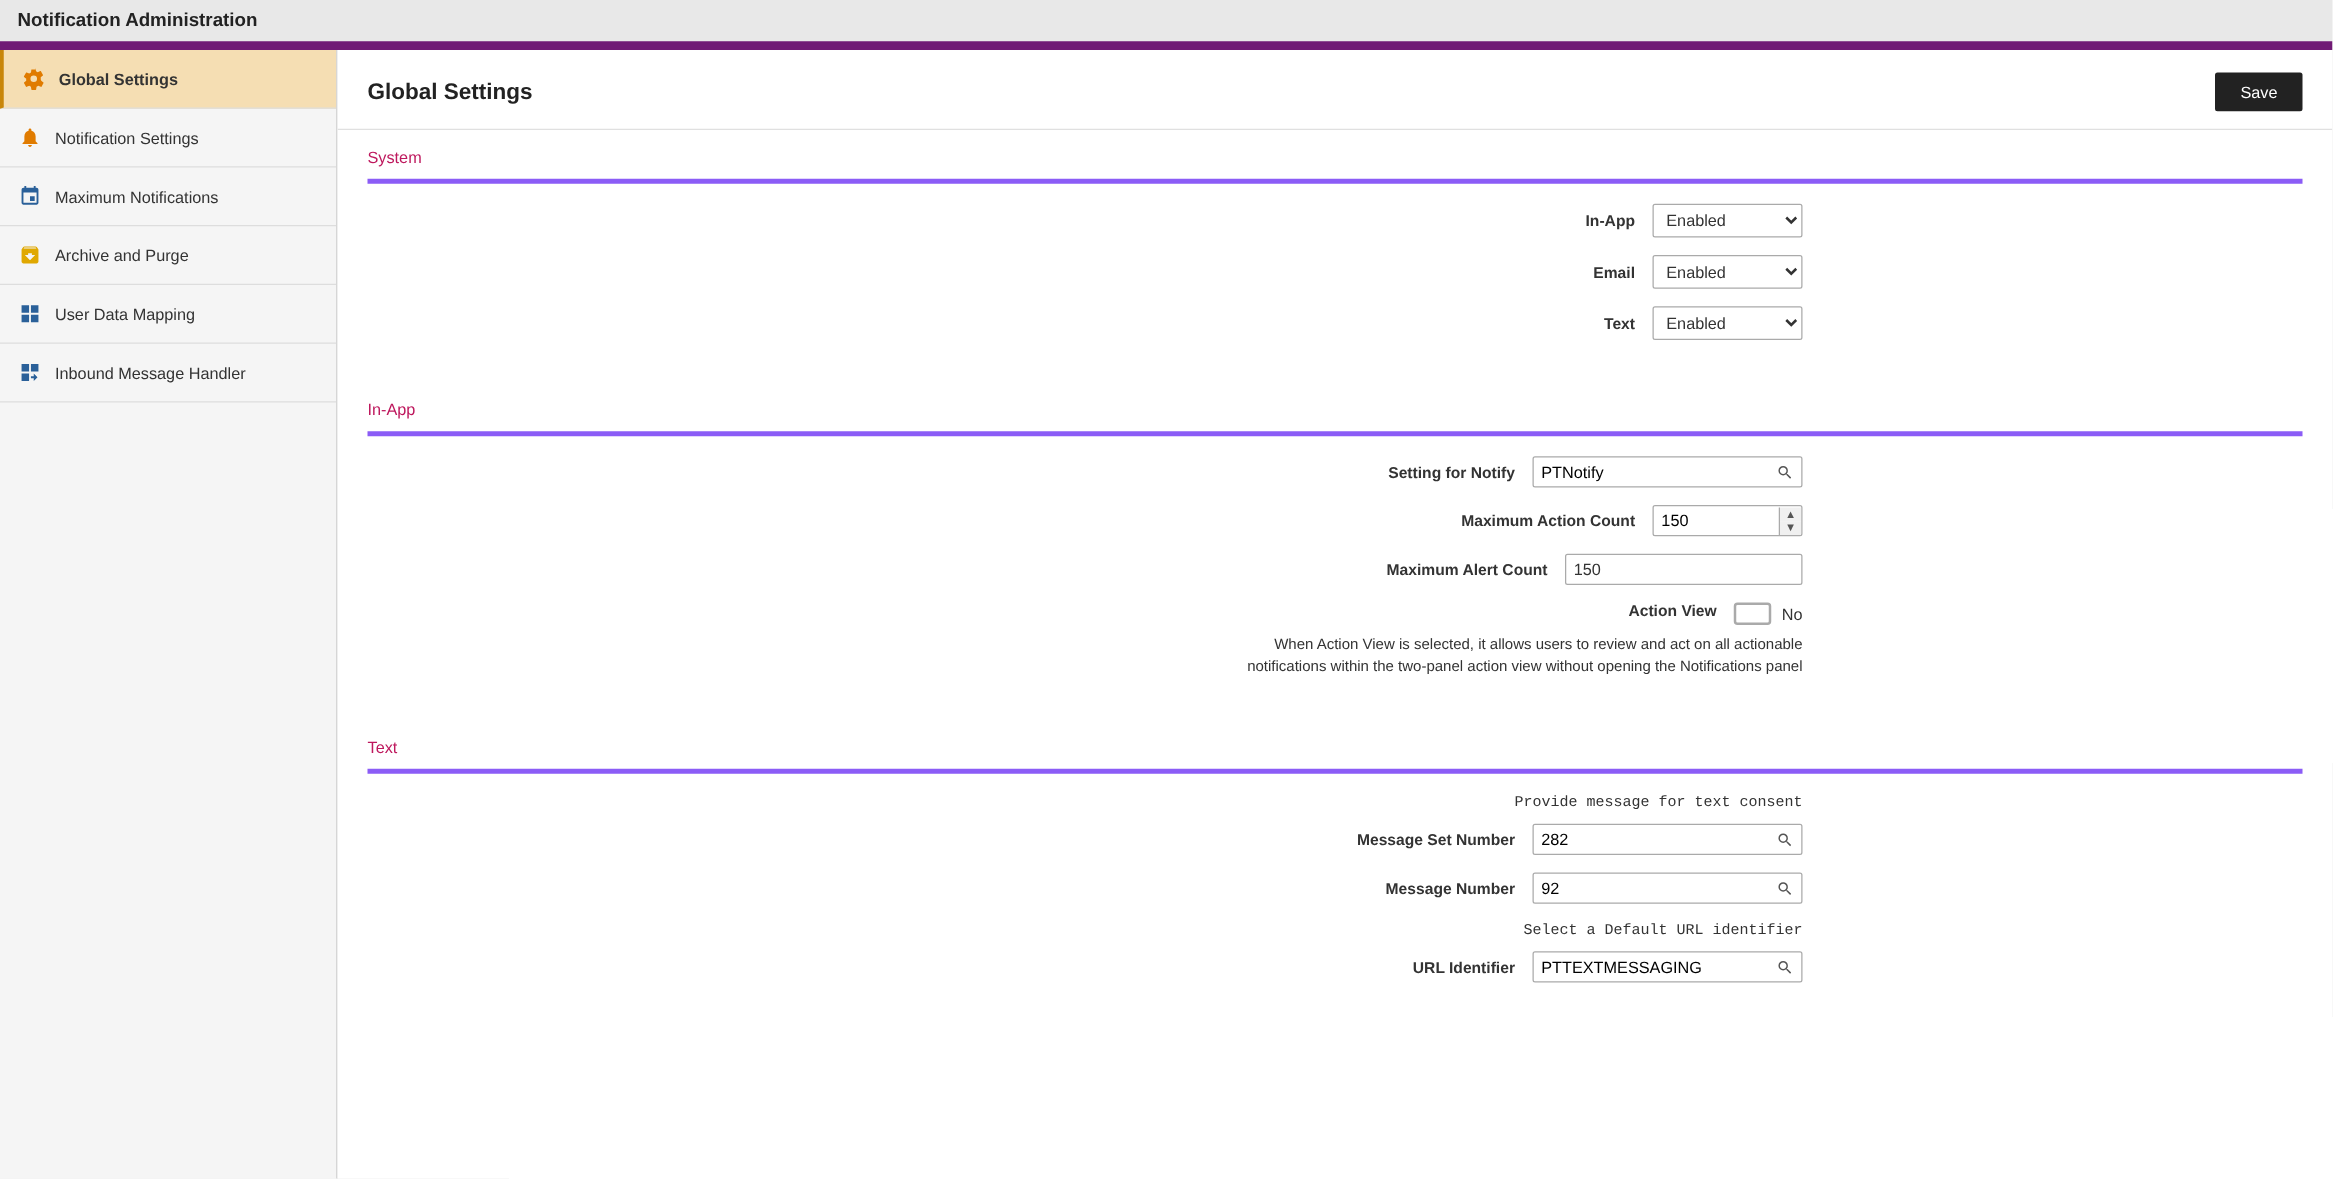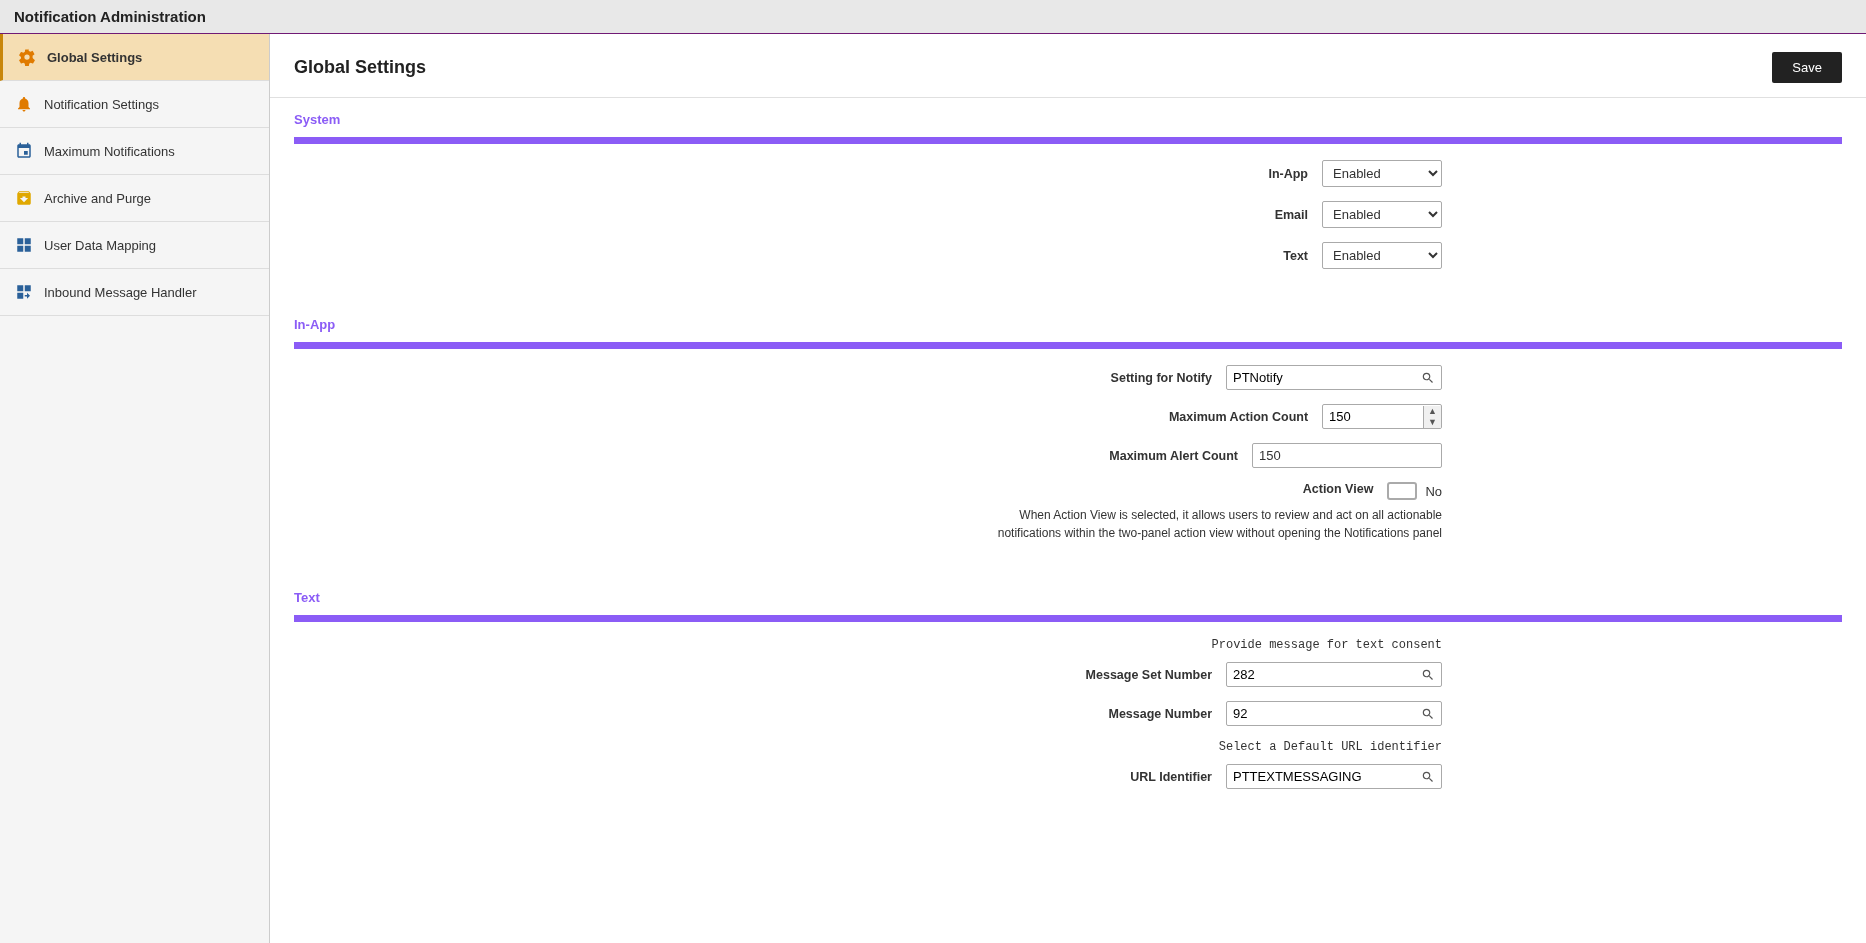--- a/index.html
+++ b/index.html
@@ -1,20 +1,20 @@
 <!DOCTYPE html>
 <html><head>
   <meta charset="utf-8">
   <style>
     * { box-sizing: border-box; margin: 0; padding: 0; }
     body { font-family: Arial, sans-serif; font-size: 13px; background: #f0f0f0; color: #333; display: flex; flex-direction: column; height: 100vh; }
 
     #app-header {
       background: #e8e8e8;
-      border-bottom: 1px solid #701a75;
+      border-bottom: 7px solid #701a75;
       padding: 8px 14px;
       font-size: 15px;
       font-weight: bold;
       color: #222;
     }
 
     #main-layout {
       display: flex;
       flex: 1;
       overflow: hidden;
@@ -83,25 +83,25 @@
       font-size: 13px;
       cursor: pointer;
       border-radius: 2px;
     }
 
     .section {
       padding: 0 24px 20px 24px;
     }
 
     .section-title {
-      color: #8b5cf6;
-      font-weight: bold;
+      color: #be185d;
+      font-weight: normal;
       font-size: 13px;
       padding: 14px 0 10px 0;
-      border-bottom: 7px solid #8b5cf6;
+      border-bottom: 4px solid #8b5cf6;
       margin-bottom: 16px;
     }
 
     .form-row {
       display: flex;
       align-items: center;
       margin-bottom: 14px;
       justify-content: flex-end;
       padding-right: 400px;
     }

